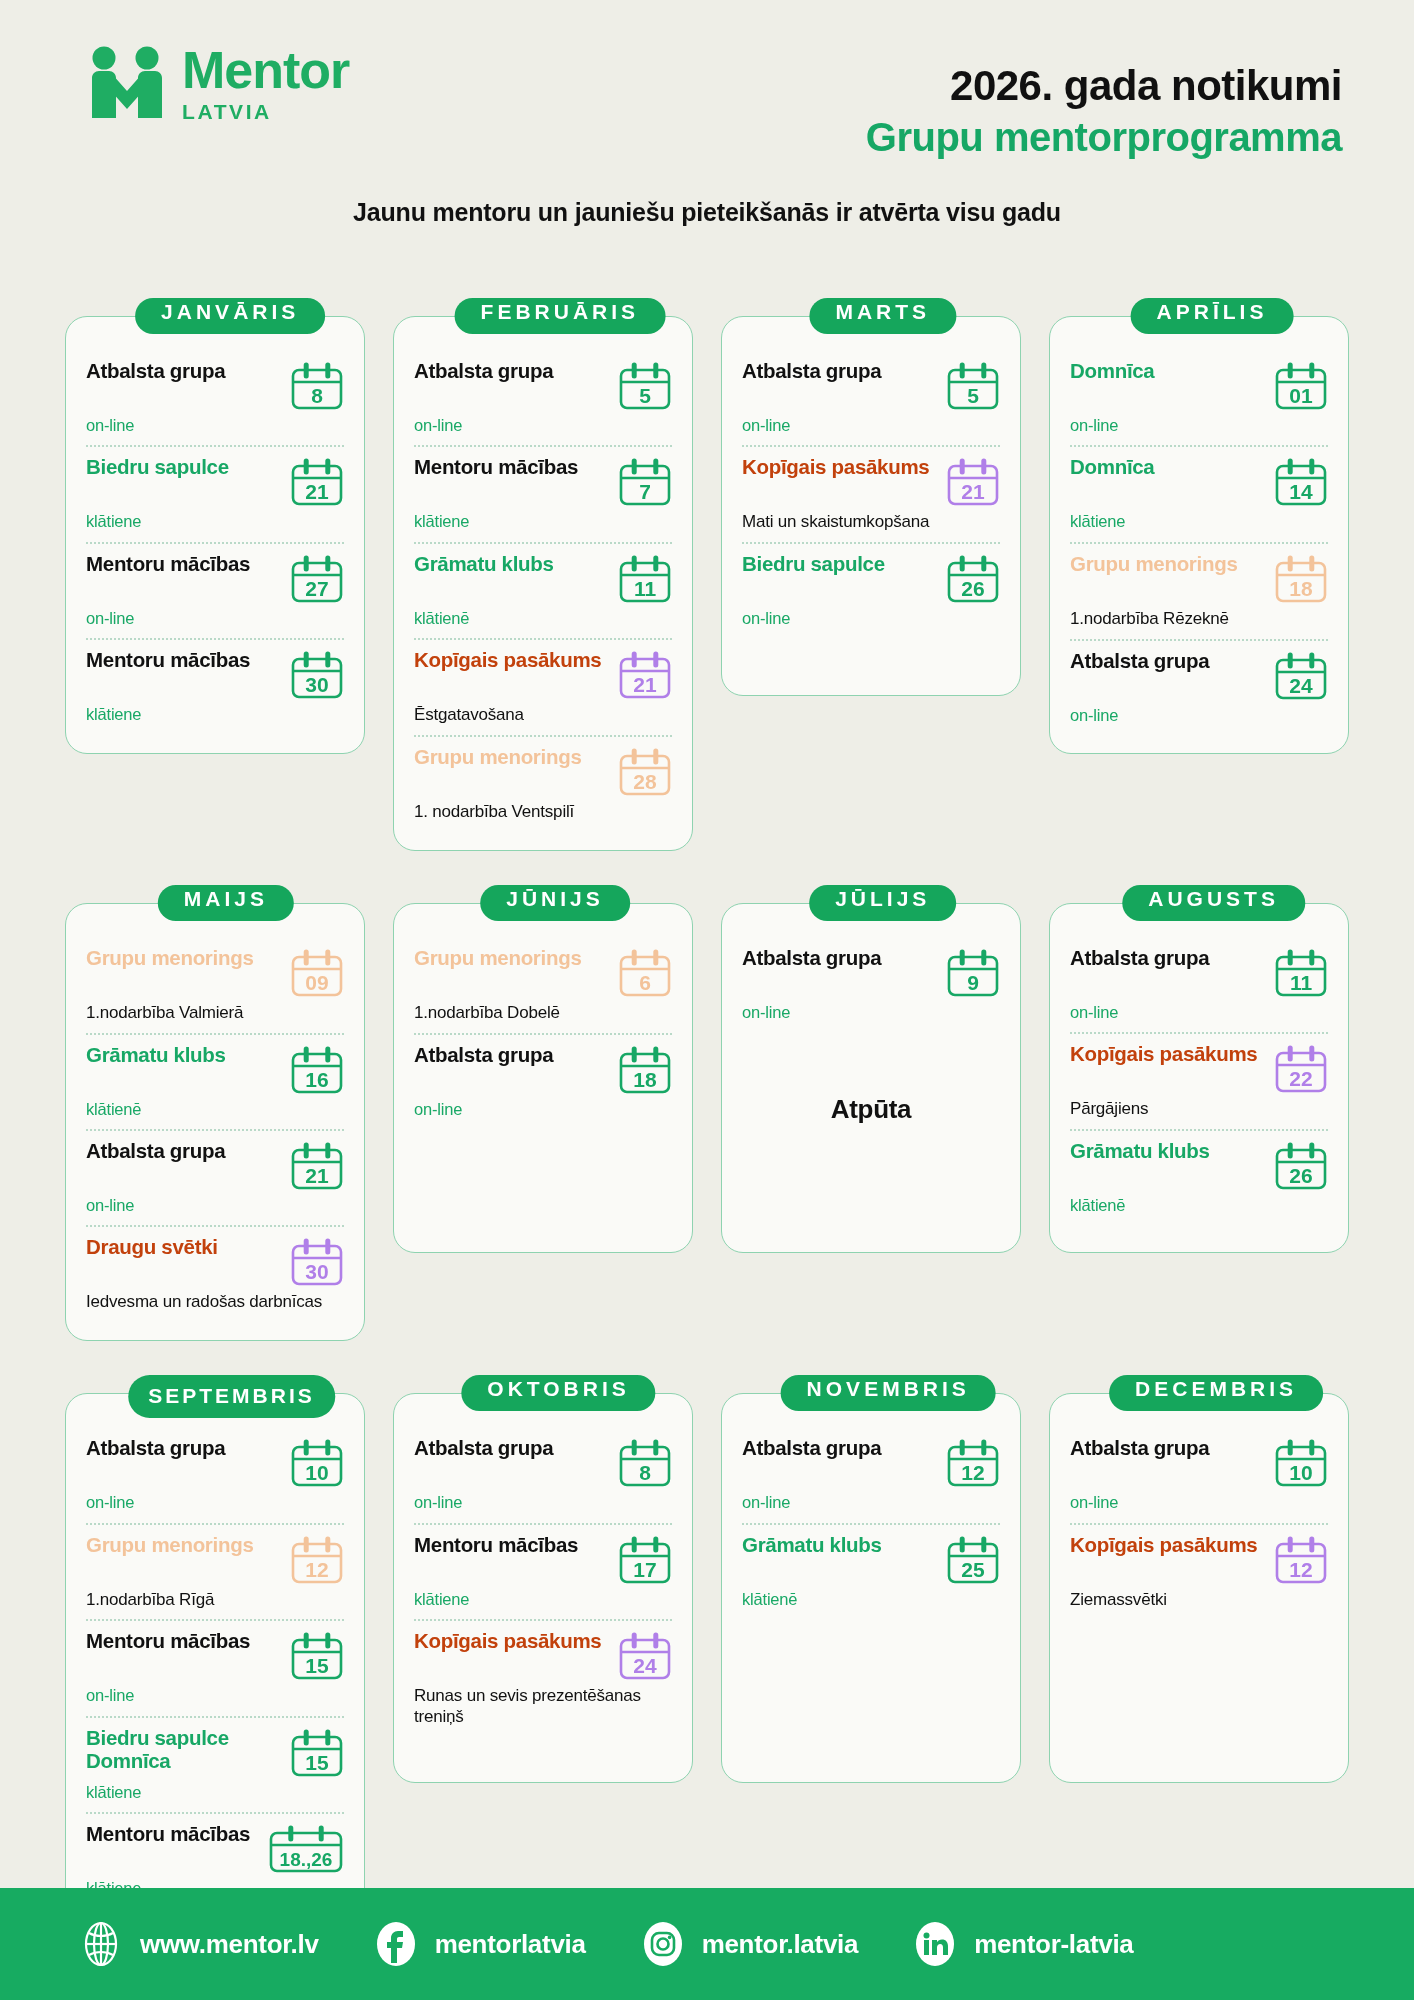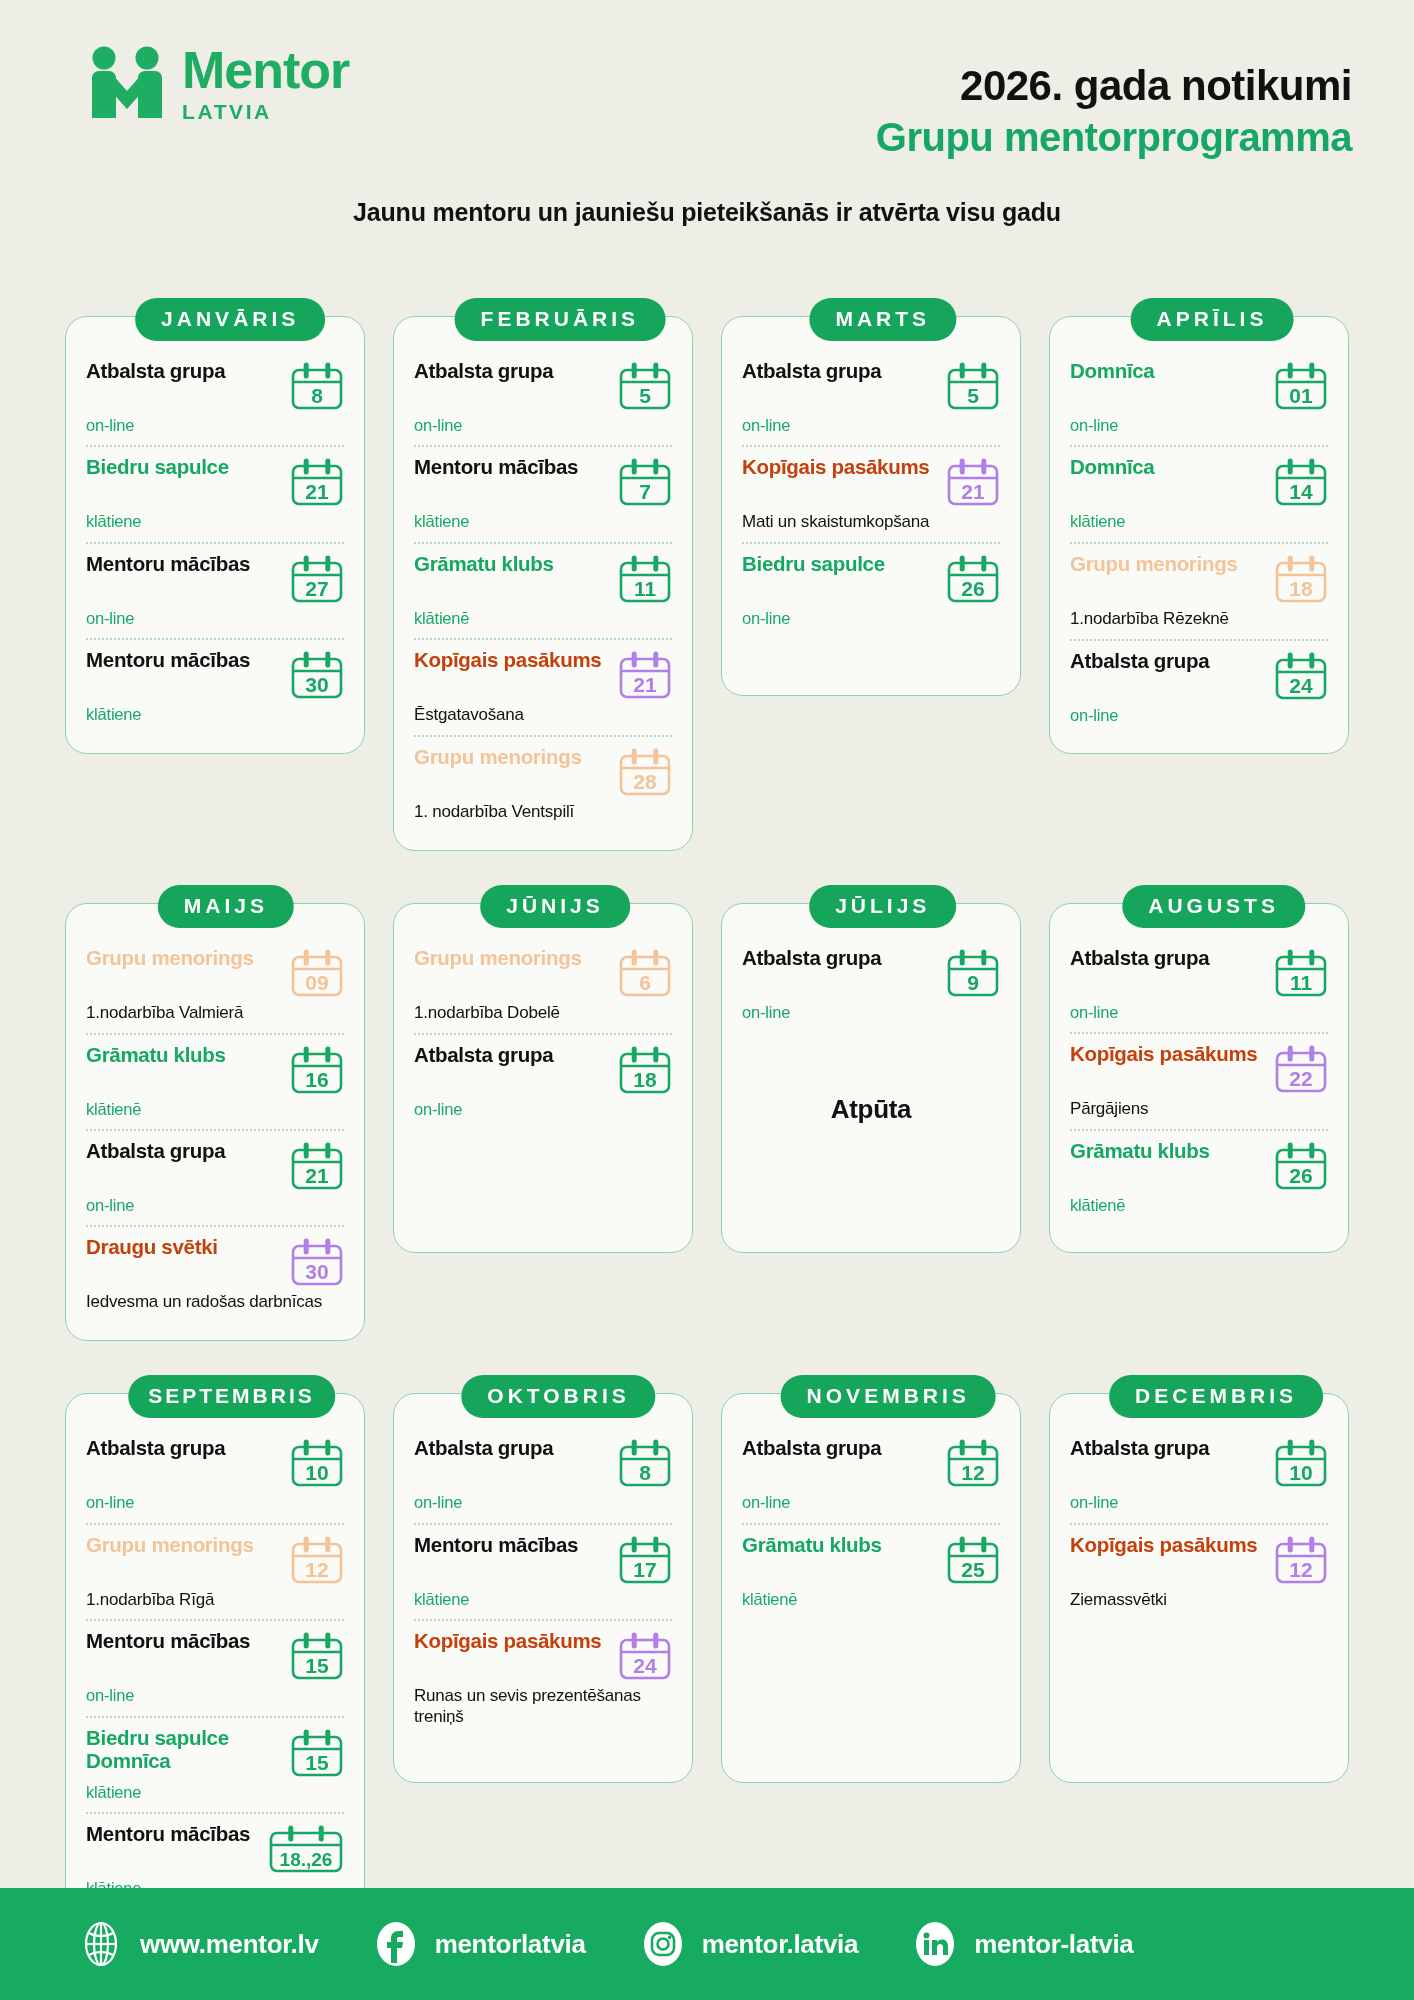--- a/index.html
+++ b/index.html
@@ -12,21 +12,21 @@
   .page { position: relative; width: 1414px; height: 2000px; background: #eeeee7; }
 
   
   .header { position: absolute; top: 0; left: 0; width: 1414px; height: 248px; }
   .logo { position: absolute; left: 88px; top: 44px; display: flex; align-items: center; gap: 16px; }
   .logo-mark { width: 78px; height: 78px; }
   .logo-text { display: flex; flex-direction: column; line-height: 1; }
   .logo-word { font-size: 52px; font-weight: bold; color: #1fad63; letter-spacing: -1px; }
   .logo-sub { font-size: 21px; font-weight: bold; color: #1fad63; letter-spacing: 2.6px; margin-top: 5px; }
 
-  .titles { position: absolute; right: 62px; top: 62px; text-align: right; width: 700px; }
+  .titles { position: absolute; right: 72px; top: 62px; text-align: right; width: 700px; }
   .title-main { font-size: 42px; font-weight: bold; color: #111111; letter-spacing: -0.5px; line-height: 1.12; }
   .title-sub { font-size: 40px; font-weight: bold; color: #16a765; letter-spacing: -0.5px; line-height: 1.2; margin-top: 4px; }
   .title-note { position: absolute; top: 198px; left: 0; width: 1414px; text-align: center;
                 font-size: 25px; font-weight: bold; color: #111111; letter-spacing: -0.2px; }
 
   
   .grid { position: absolute; left: 0; top: 298px; width: 1414px; }
   .row { position: relative; display: flex; justify-content: center; gap: 28px; margin-bottom: 34px; }
 
   .month {
@@ -38,21 +38,21 @@
     background: #fafaf7;
     border: 1.6px solid #8ed3b0;
     border-radius: 22px;
     padding: 34px 20px 18px 20px;
     width: 300px;
   }
   .pill {
     position: absolute; top: 0; left: 50%; transform: translateX(-42%);
     background: #15a65c; color: #ffffff;
     border-radius: 26px;
-    padding: 9px 26px 10px 26px;
+    padding: 2px 26px 10px 26px;
     font-size: 21px; font-weight: bold; letter-spacing: 4px;
     white-space: nowrap; z-index: 5;
     box-shadow: 0 0 0 0 rgba(0,0,0,0);
   }
   .pill.narrow { letter-spacing: 3px; padding: 9px 20px 10px 20px; }
 
   
   .ev { position: relative; padding: 9px 0 9px 0; }
   .ev + .ev { border-top: 2px dotted #b9d9c8; }
   .ev-top { display: flex; align-items: flex-start; justify-content: center; }

